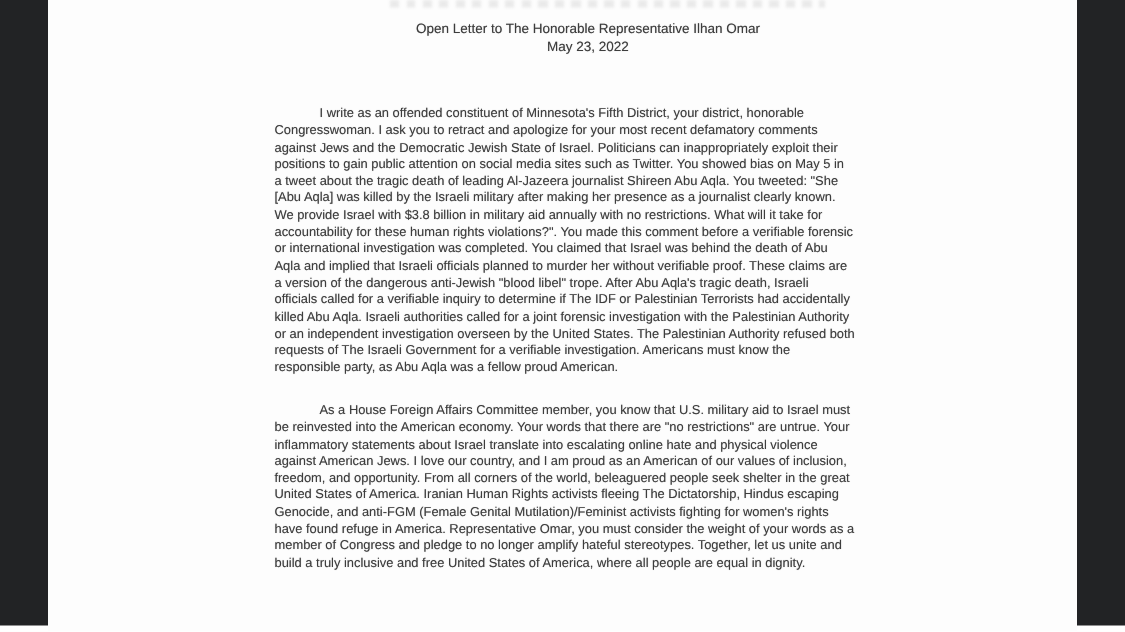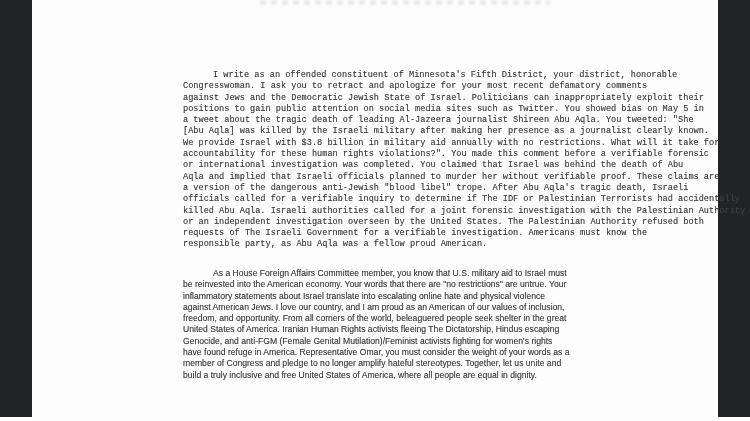--- a/index.html
+++ b/index.html
@@ -57,21 +57,21 @@
   }
   .para {
     position: absolute;
     left: 151px;
     font-size: 8.6px;
     line-height: 11.3px;
     white-space: pre;
     text-indent: 30px;
     text-shadow: 0 0 0.5px rgba(70,70,70,0.5);
   }
-  .para.p1 { top: 70px; font-family: Liberation Mono, monospace; }
+  .para.p1 { top: 70px; }
   .para.p2 { top: 268px; }
   .signature {
     position: absolute;
     left: 151px;
     top: 376px;
     font-size: 8.8px;
     line-height: 11.3px;
     white-space: pre;
     text-shadow: 0 0 0.5px rgba(70,70,70,0.5);
   }
@@ -79,20 +79,22 @@
 </head>
 <body>
 
 <div class="letterbox left"></div>
 <div class="letterbox right"></div>
 
 <div class="doc">
   <div class="artifact"></div>
 
   <div class="letter-header">
+    <div>Open Letter to The Honorable Representative Ilhan Omar</div>
+    <div>May 23, 2022</div>
   </div>
 
   <div class="para p1">I write as an offended constituent of Minnesota's Fifth District, your district, honorable
 Congresswoman. I ask you to retract and apologize for your most recent defamatory comments
 against Jews and the Democratic Jewish State of Israel. Politicians can inappropriately exploit their
 positions to gain public attention on social media sites such as Twitter. You showed bias on May 5 in
 a tweet about the tragic death of leading Al-Jazeera journalist Shireen Abu Aqla. You tweeted: "She
 [Abu Aqla] was killed by the Israeli military after making her presence as a journalist clearly known.
 We provide Israel with $3.8 billion in military aid annually with no restrictions. What will it take for
 accountability for these human rights violations?". You made this comment before a verifiable forensic

